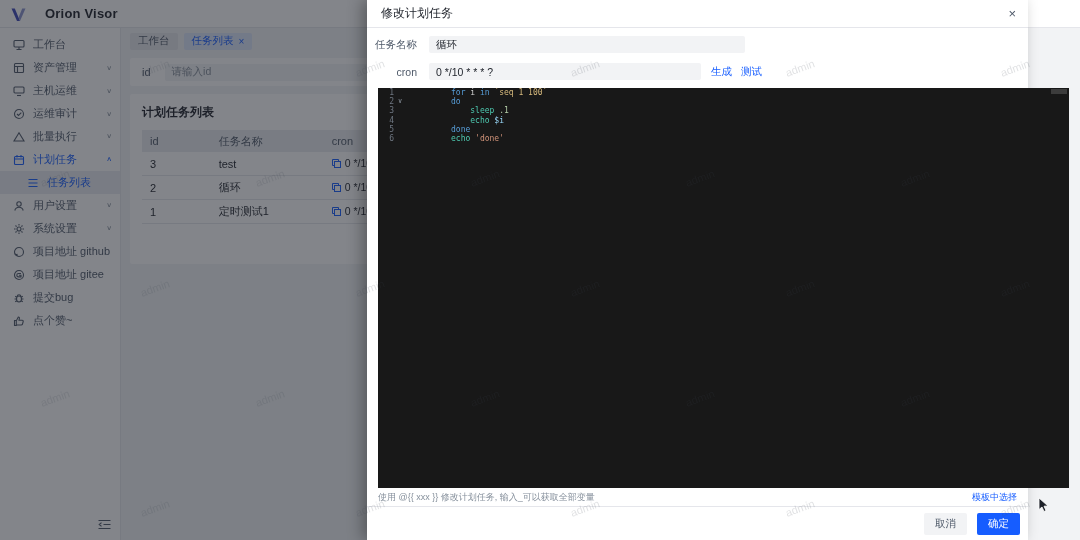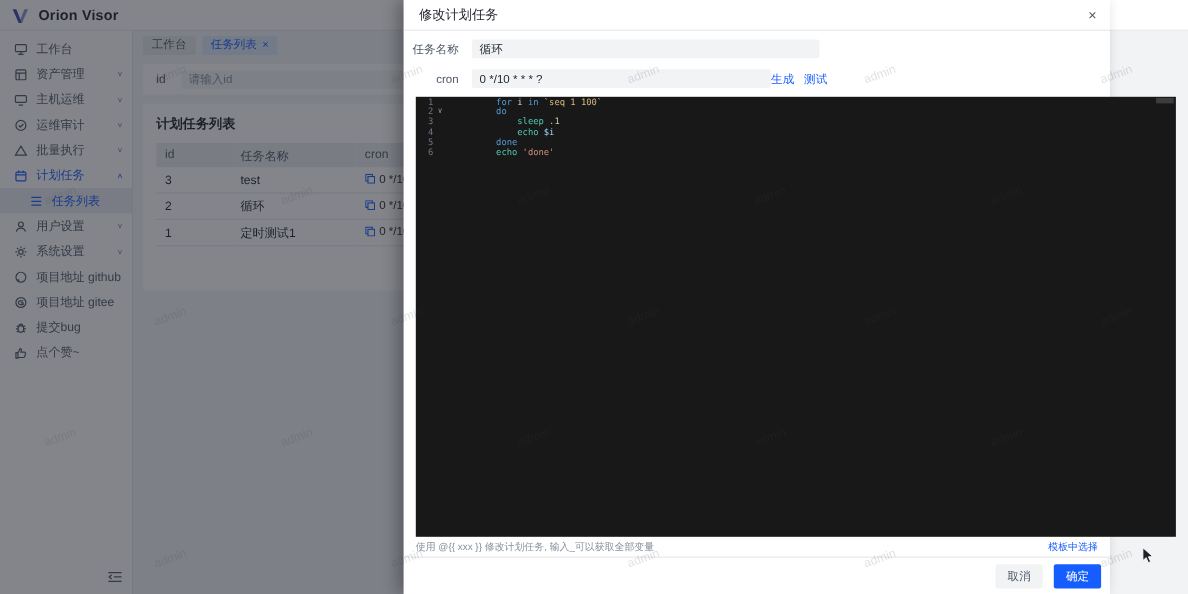--- a/index.html
+++ b/index.html
@@ -1,20 +1,20 @@
 <!DOCTYPE html>
 <html><head>
 <meta charset="utf-8">
 <style>
   html,body{margin:0;padding:0;}
   body{width:1080px;height:540px;overflow:hidden;font-family:"Liberation Sans","DejaVu Sans",sans-serif;background:#f2f3f5;position:relative;}
   .app{position:absolute;inset:0;width:1080px;height:540px;overflow:hidden;}
   
   .top-header{position:absolute;left:0;top:0;width:100%;height:28px;background:#fff;border-bottom:1px solid #e5e6eb;z-index:1;display:flex;align-items:center;padding-left:10px;box-sizing:border-box;}
-  .logo-wrap{display:flex;align-items:center;gap:8px;}
+  .logo-wrap{display:flex;align-items:center;gap:18px;}
   .app-title{font-size:13px;font-weight:700;color:#1d2129;letter-spacing:.2px;}
   
   .sidebar{position:absolute;left:0;top:28px;width:121px;bottom:0;background:#fff;border-right:1px solid #e5e6eb;z-index:1;box-sizing:border-box;padding-top:5px;}
   .side-item{height:23px;display:flex;align-items:center;padding:0 8px 0 12px;font-size:11px;color:#4e5969;cursor:pointer;position:relative;}
   .side-item .mi{width:13px;height:13px;margin-right:8px;display:inline-flex;align-items:center;justify-content:center;color:#4e5969;flex:0 0 13px;}
   .side-item .lbl{flex:1;white-space:nowrap;overflow:hidden;}
   .side-item .chev{font-size:8px;color:#86909c;transform:scaleY(.8);}
   .side-item.active{color:#165dff;}
   .side-item.active .mi,.side-item.active .chev{color:#165dff;}
   .side-item.sub{padding-left:26px;}
@@ -34,21 +34,21 @@
   .table-card{left:8px;top:66px;width:600px;height:170px;padding:10px 12px;box-sizing:border-box;}
   .table-title{font-size:12px;font-weight:700;color:#1d2129;margin-bottom:9px;}
   table.tsk{border-collapse:collapse;width:420px;font-size:11px;}
   table.tsk th{background:#e9ebef;color:#4e5969;font-weight:400;text-align:left;height:22px;padding:0 8px;}
   table.tsk td{height:23px;padding:0 8px;border-bottom:1px solid #e5e6eb;color:#1d2129;}
   td.cron-cell{color:#165dff;font-size:10.5px;white-space:nowrap;}
   .copy-ic{display:inline-block;vertical-align:-1px;margin-right:4px;}
   
   .mask{position:absolute;left:0;top:0;width:367px;height:540px;background:rgba(29,33,41,.55);z-index:2;}
   
-  .drawer{position:absolute;left:367px;top:0;width:642px;height:540px;background:#fff;z-index:3;box-shadow:-5px 0 14px rgba(0,0,0,.3);}
+  .drawer{position:absolute;left:367px;top:0;width:642px;height:540px;background:#fff;z-index:3;box-shadow:-5px 0 14px rgba(0,0,0,.3);padding-left:19px;}
   .drawer-header{position:absolute;left:0;top:0;right:0;height:28px;border-bottom:1px solid #e5e6eb;display:flex;align-items:center;padding:0 12px 0 14px;box-sizing:border-box;}
   .drawer-title{font-size:12px;color:#1d2129;font-weight:500;flex:1;}
   .drawer-close{font-size:13px;color:#4e5969;cursor:pointer;line-height:1;}
   .frow{position:absolute;height:17px;display:flex;align-items:center;font-size:10.5px;color:#4e5969;}
   .flabel{text-align:right;white-space:nowrap;}
   .input{background:#f2f3f5;border-radius:2px;height:17px;display:flex;align-items:center;padding:0 7px;box-sizing:border-box;color:#1d2129;}
   .link{color:#165dff;cursor:pointer;}
   
   .editor{position:absolute;left:11px;top:88px;width:691px;height:400px;background:#181818;font-family:"DejaVu Sans Mono",monospace;font-size:8px;line-height:9.2px;overflow:hidden;}
   .eline{display:flex;white-space:pre;}
@@ -279,21 +279,21 @@
     </div>
 
     <div class="frow" style="left:8px;top:36px;width:370px;">
       <span class="flabel" style="width:42px;">任务名称</span>
       <div class="input" style="margin-left:12px;width:318px;">循环</div>
     </div>
 
     <div class="frow" style="left:8px;top:63px;width:420px;">
       <span class="flabel" style="width:42px;">cron</span>
       <div class="input" style="margin-left:12px;width:272px;">0 */10 * * * ?</div>
-      <span class="link" style="">生成</span>
+      <span class="link" style="margin-left:10px;">生成</span>
       <span class="link" style="margin-left:9px;">测试</span>
     </div>
 
     <div class="editor">
       <div id="editor-lines">
           <div class="eline"><span class="gut">1</span><span class="fold"></span><span class="code"><span class="tk-kw">for</span><span class="tk-plain"> i </span><span class="tk-kw">in</span><span class="tk-plain"> </span><span class="tk-bstr">`seq 1 100`</span></span></div>
           <div class="eline"><span class="gut">2</span><span class="fold">∨</span><span class="code"><span class="tk-kw">do</span></span></div>
           <div class="eline"><span class="gut">3</span><span class="fold"></span><span class="code"><span class="tk-plain">    </span><span class="tk-builtin">sleep</span><span class="tk-plain"> </span><span class="tk-num">.1</span></span></div>
           <div class="eline"><span class="gut">4</span><span class="fold"></span><span class="code"><span class="tk-plain">    </span><span class="tk-builtin">echo</span><span class="tk-plain"> </span><span class="tk-var">$i</span></span></div>
           <div class="eline"><span class="gut">5</span><span class="fold"></span><span class="code"><span class="tk-kw">done</span></span></div>

